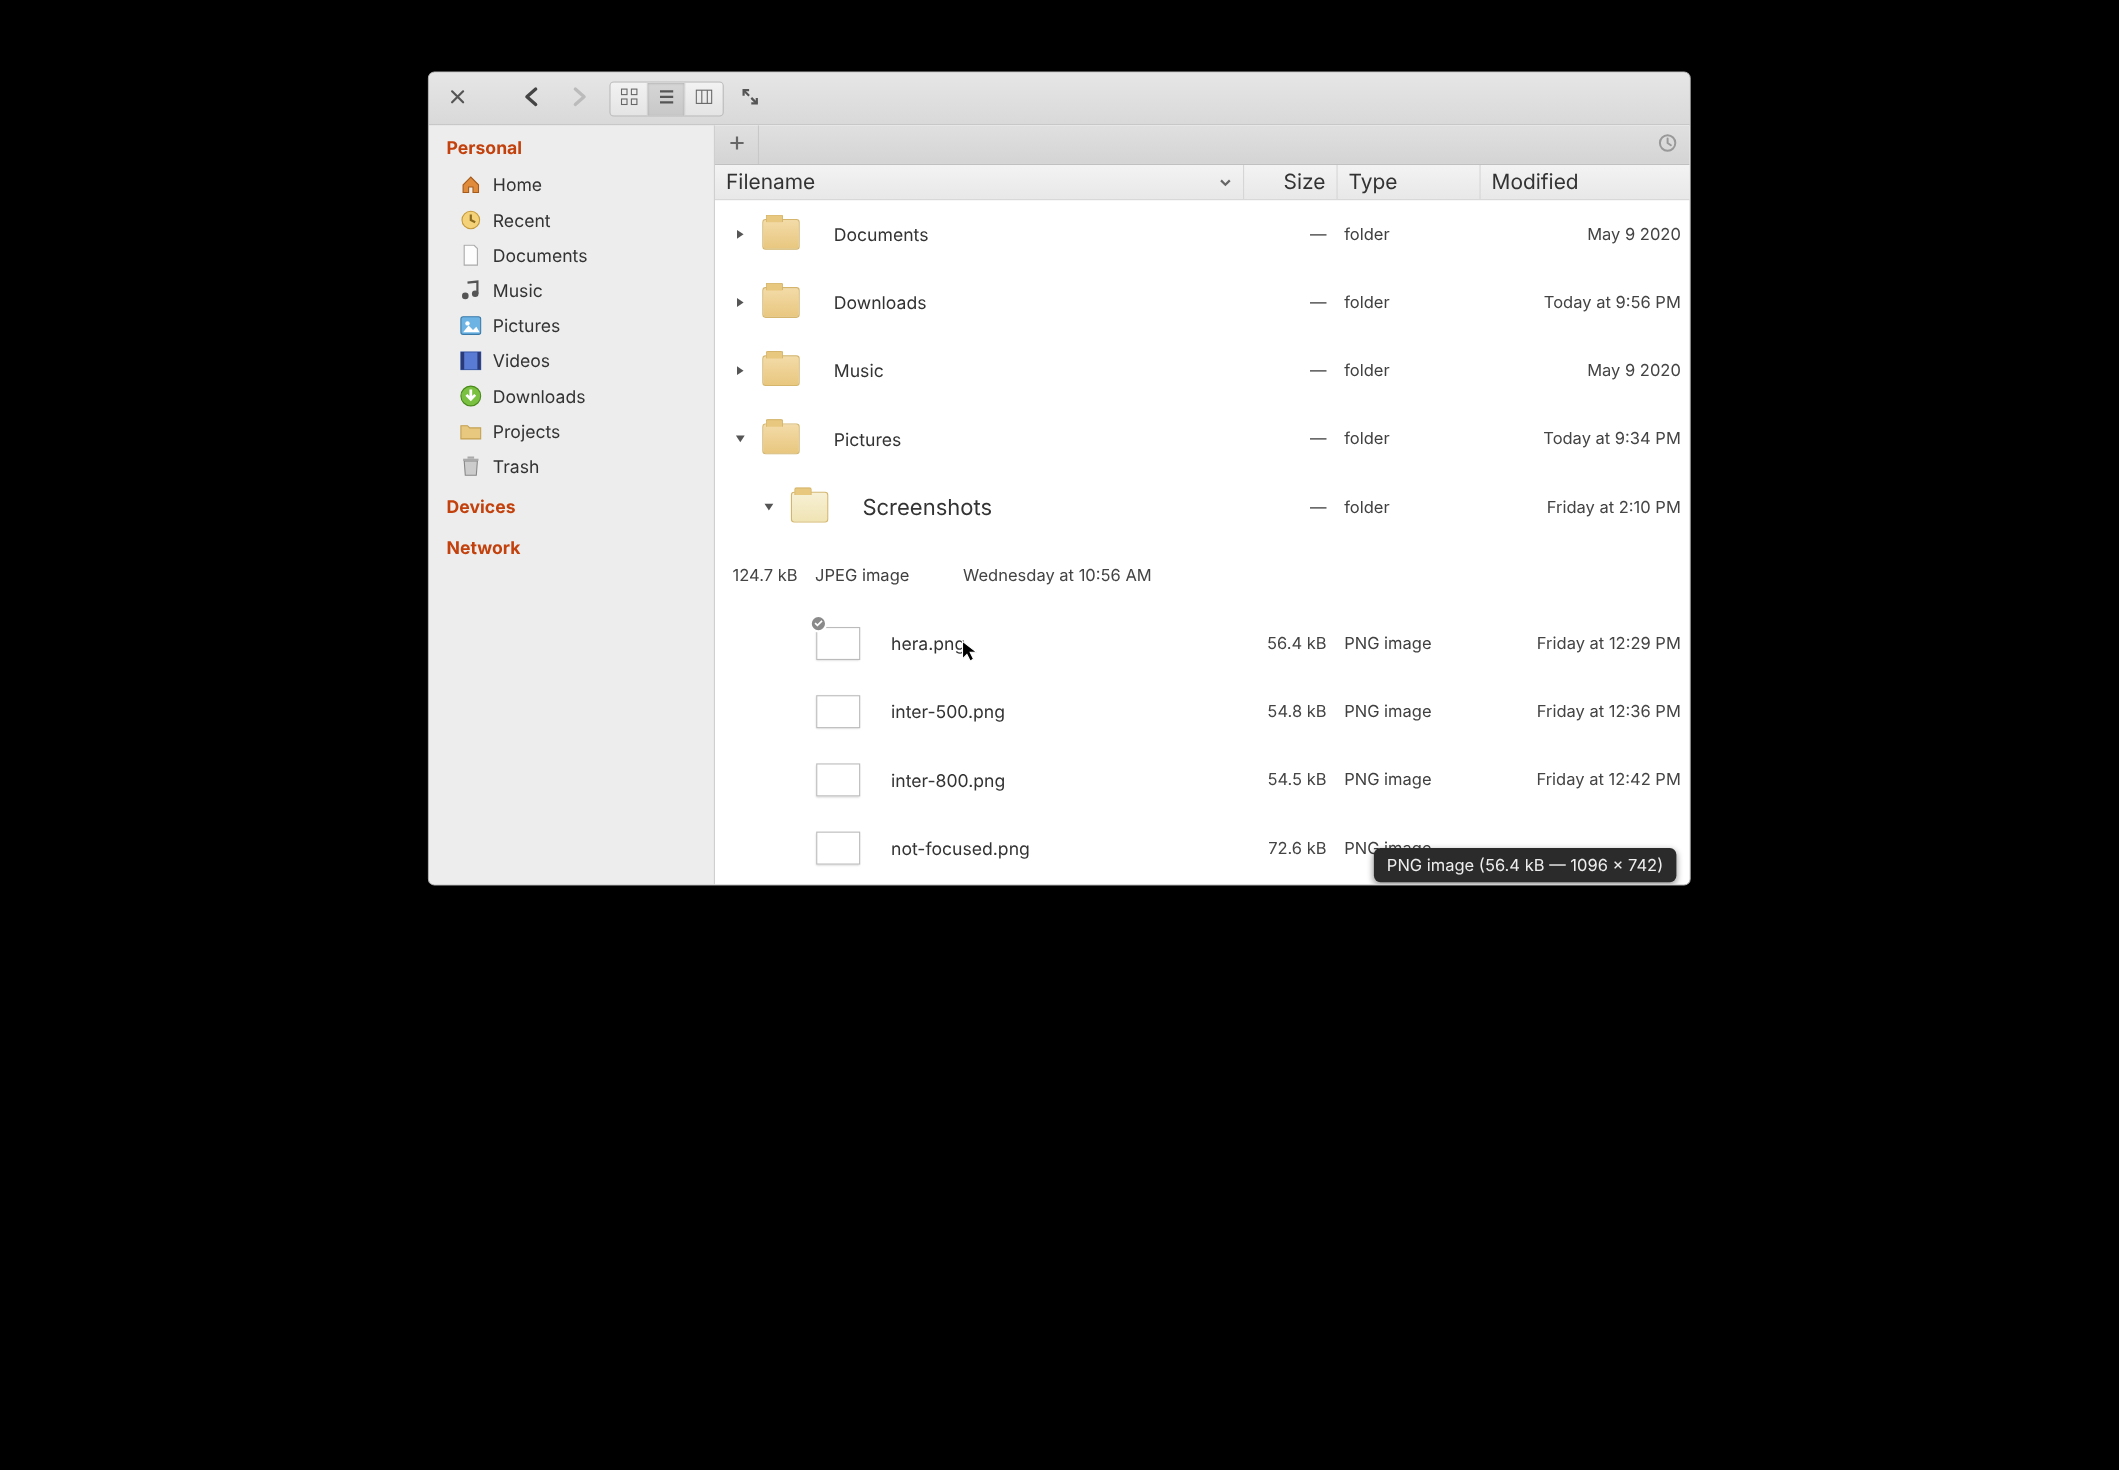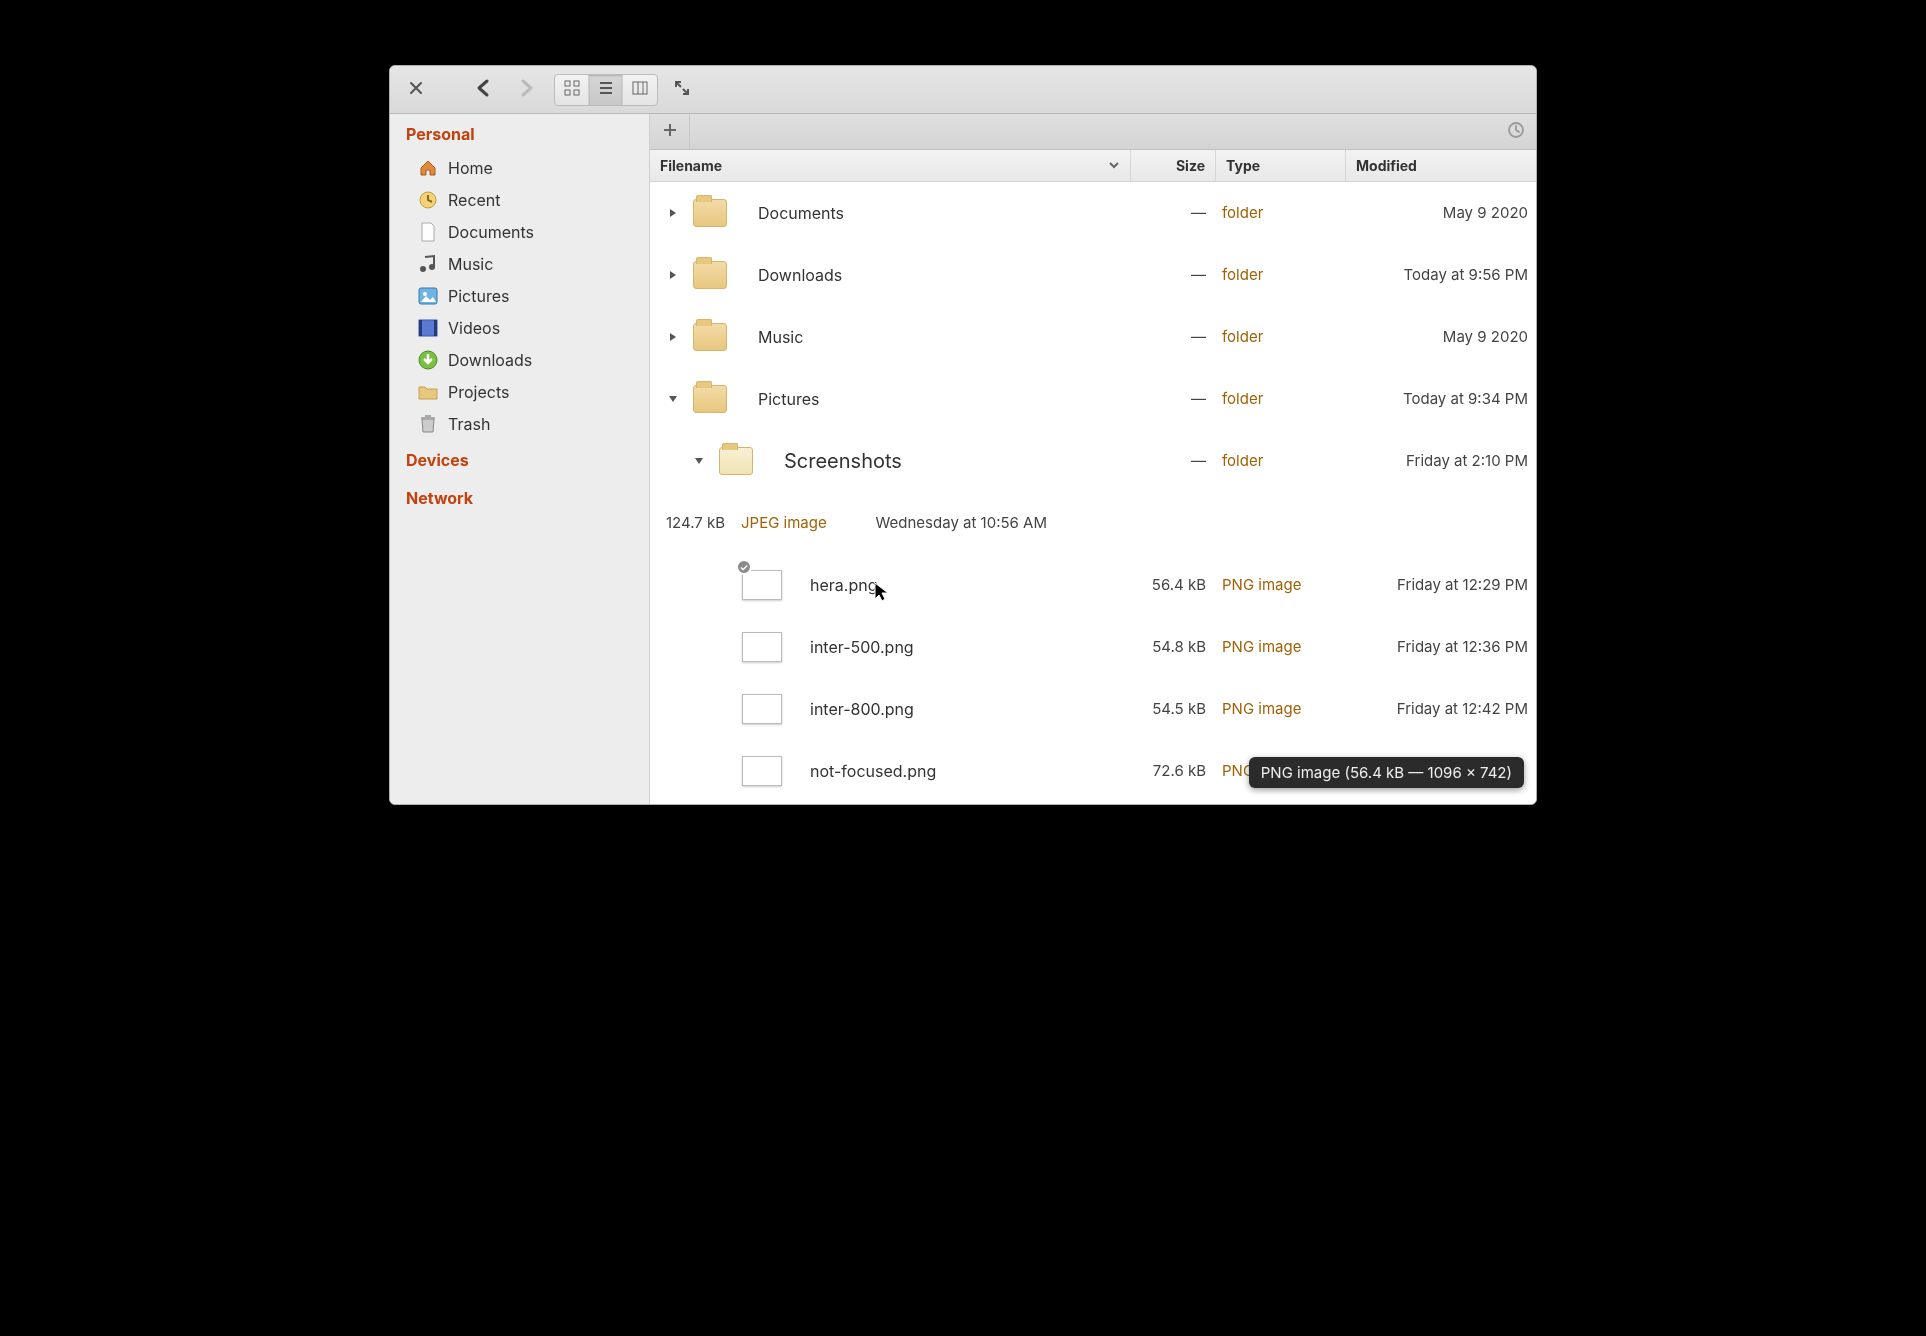--- a/index.html
+++ b/index.html
@@ -158,22 +158,22 @@
     display:flex;align-items:center;justify-content:center;
     color:#888;
   }
 
   
   .columns {
     display:flex;
     height: 32px;
     border-bottom: 1px solid #d4d4d4;
     background: linear-gradient(#f3f3f3,#e8e8e8);
-    font-weight:700;
-    font-size:14px;
+    font-weight:400;
+    font-size:19px;
     color:#333;
   }
   .col { display:flex;align-items:center;padding:0 10px;border-right:1px solid #d6d6d6;}
   .col-name { flex: 1; }
   .col-size { width: 85px; justify-content:flex-end; }
   .col-type { width: 130px; }
   .col-mod { width: 190px; border-right:none; }
   .sort-ind { margin-left:auto; color:#777; }
 
   
@@ -184,21 +184,21 @@
   }
   .row {
     display:flex;
     align-items:center;
     height: 62px;
     border-bottom: 1px solid transparent;
     cursor:pointer;
   }
   .cell-name { flex:1; display:flex;align-items:center; gap:8px; padding-left:6px; }
   .cell-size { width:85px; text-align:right; padding-right:10px; color:#444;}
-  .cell-type { width:130px; padding-left:6px; color:#a16207;}
+  .cell-type { width:130px; padding-left:6px; color:#404040;}
   .cell-mod  { width:190px; text-align:right; padding-right:8px; color:#444;}
   .expand {
     width:18px;height:18px;display:flex;align-items:center;justify-content:center;
     color:#555;
   }
   .indent { display:inline-block; }
   .ficon {
     width:40px;height:40px;
     display:flex;align-items:center;justify-content:center;
     position:relative;
@@ -235,21 +235,21 @@
     width:20px;height:22px;
     left:222px; top:399px;
     pointer-events:none;
     z-index:50;
   }
 
   
   .tooltip {
     position:absolute;
     right: 12px;
-    bottom: 16px;
+    bottom: 2px;
     background:#2b2b2b;
     color:#eee;
     padding:6px 12px;
     border-radius:6px;
     font-size:15px;
     box-shadow:0 2px 6px rgba(0,0,0,0.4);
     z-index:40;
     text-align:center;
   }
 

